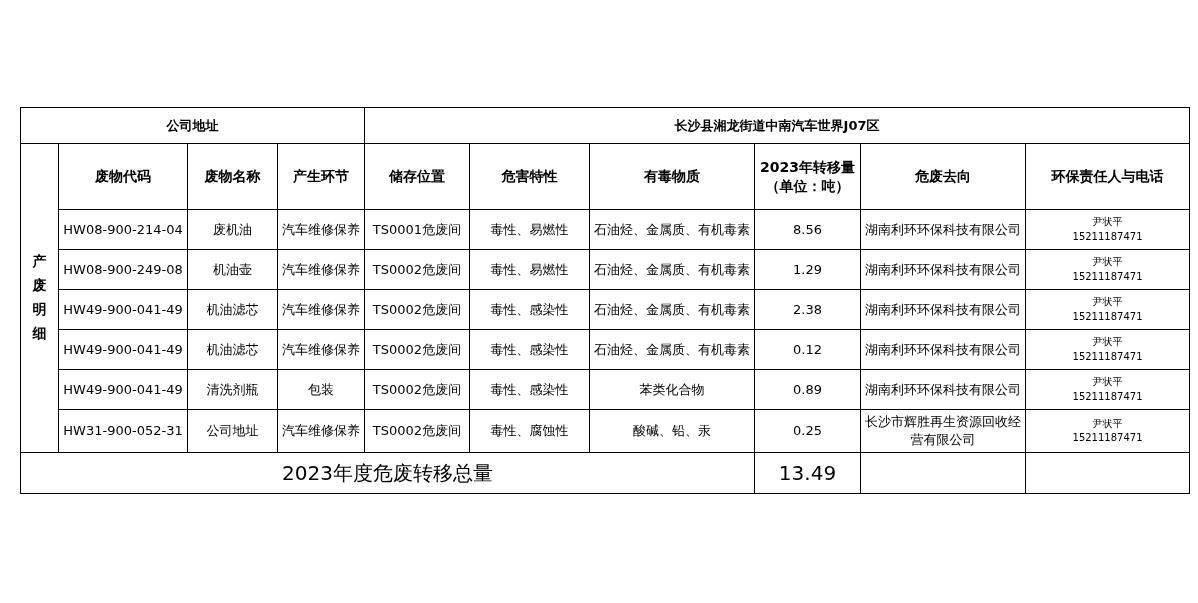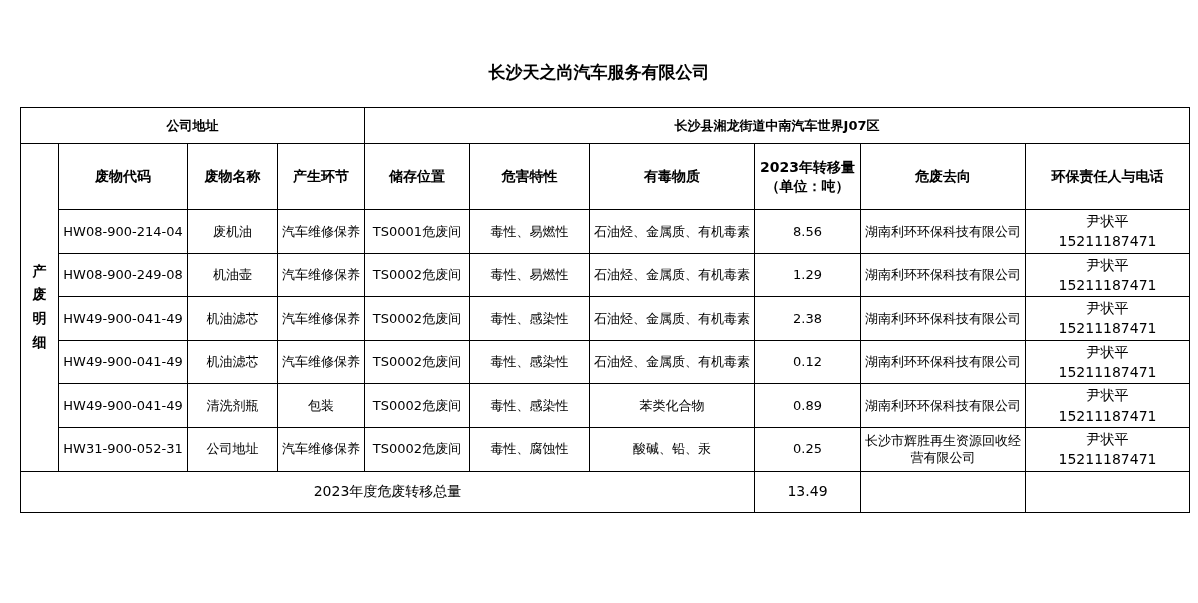--- a/index.html
+++ b/index.html
@@ -20,30 +20,29 @@
     padding:1px 2px;font-size:13px;line-height:1.35;overflow:hidden;
   }
   tr.address-row td{font-weight:bold;}
   td.address-label{font-size:15px;}
   td.address-value{font-size:16px;}
   tr.colheader-row td{font-weight:bold;font-size:14px;white-space:pre-line;}
   td.group-cell{font-weight:bold;font-size:16px;}
   td.group-cell .vtext{width:1.05em;margin:16px auto;word-break:break-all;line-height:1.7;}
   td.code-cell{font-size:14px;}
   td.amount-cell{font-size:15px;}
-  td.contact-cell div{line-height:1.45;font-size:14px;}
-  tr.footer-row td{font-size:14px;}
+  td.contact-cell div{line-height:1.45;font-size:10px;}
+  tr.footer-row td{font-size:20px;}
   td.footer-total{font-size:15px;}
 </style>
 </head>
 <body>
 
 <div class="sheet">
 
-  <div class="doc-title">长沙天之尚汽车服务有限公司</div>
 
   <table class="waste-table">
     <colgroup>
       <col style="width:38px">
         <col style="width:129px">
         <col style="width:90px">
       <col style="width:87px">
         <col style="width:105px">
         <col style="width:120px">
       <col style="width:165px">

